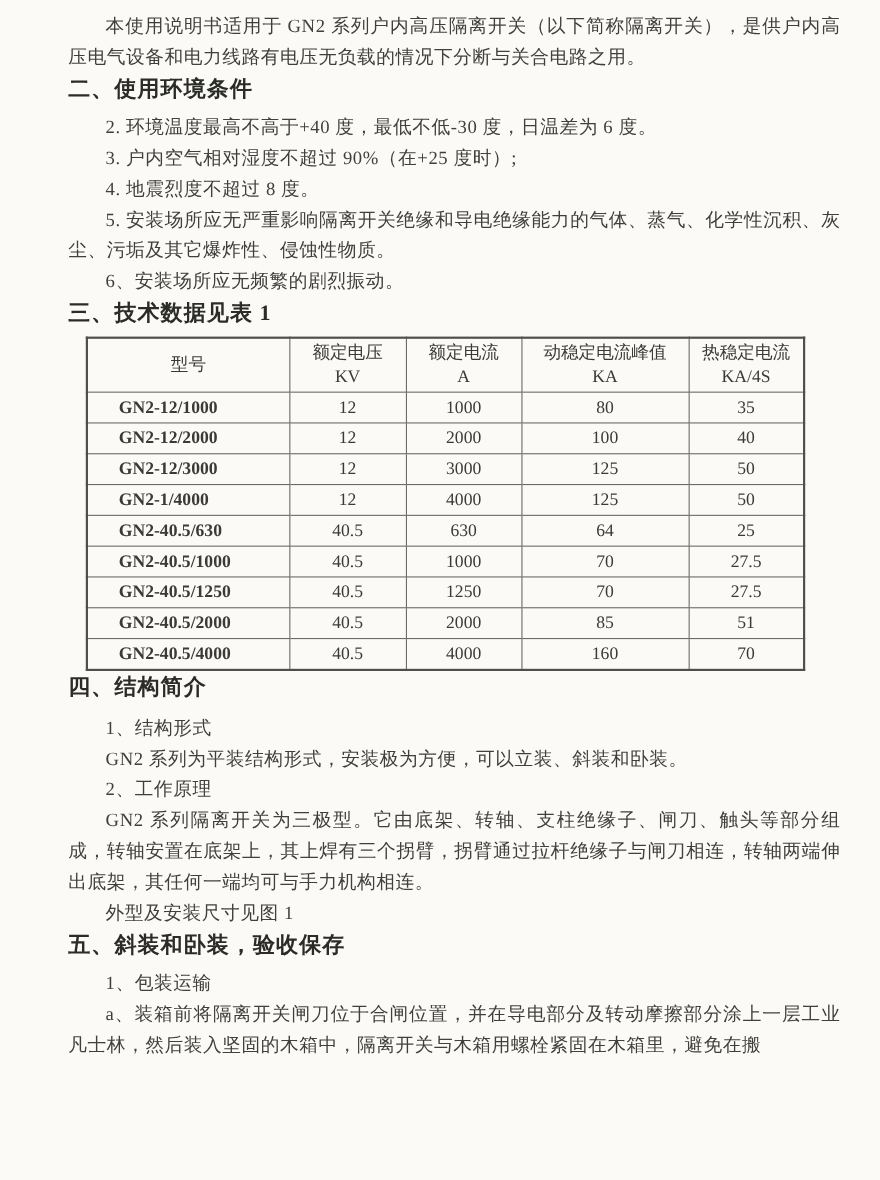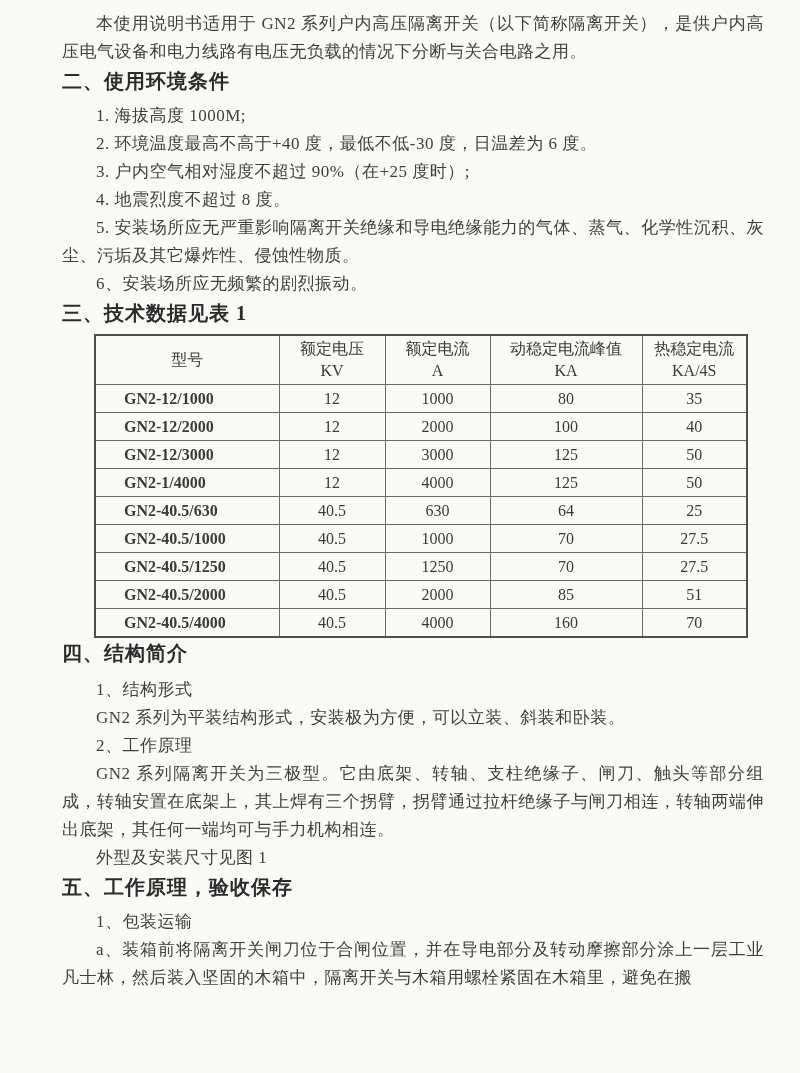--- a/index.html
+++ b/index.html
@@ -22,21 +22,21 @@
   }
   .mt6{margin-top:6px;} .mt8{margin-top:8px;} .mt14{margin-top:14px;} .mt16{margin-top:16px;}
   p.body{
     margin:0;font-size:17px;line-height:28px;
     text-align:justify;letter-spacing:.5px;color:#403f3d;
   }
   .ind{text-indent:2em;}
   
   table.spec{
     border-collapse:collapse;
-    margin:6px 0 0 32px;
+    margin:6px 0 0 16px;
     width:652px;
     table-layout:fixed;
     font-size:16px;color:#3a3a38;
   }
   table.spec{border:2px solid #4f4f4d;}
   table.spec th,table.spec td{
     border:1px solid #6b6b68;
     padding:0;height:27px;line-height:27px;
     text-align:center;font-weight:normal;
     overflow:hidden;white-space:nowrap;
@@ -87,21 +87,20 @@
 
 <div class="page">
 
   <section>
     <p class="body ind mt8">本使用说明书适用于 GN2 系列户内高压隔离开关（以下简称隔离开关），是供户内高压电气设备和电力线路有电压无负载的情况下分断与关合电路之用。</p>
   </section>
 
   <section>
     <h2 class="sec mt14">二、使用环境条件</h2>
     <div class="mt6">
-      <p class="body ind">1. 海拔高度 1000M;</p>
       <p class="body ind">2. 环境温度最高不高于+40 度，最低不低-30 度，日温差为 6 度。</p>
       <p class="body ind">3. 户内空气相对湿度不超过 90%（在+25 度时）;</p>
       <p class="body ind">4. 地震烈度不超过 8 度。</p>
       <p class="body ind">5. 安装场所应无严重影响隔离开关绝缘和导电绝缘能力的气体、蒸气、化学性沉积、灰尘、污垢及其它爆炸性、侵蚀性物质。</p>
       <p class="body ind">6、安装场所应无频繁的剧烈振动。</p>
     </div>
   </section>
 
   <section>
     <h2 class="sec mt6">三、技术数据见表 1</h2>
@@ -209,21 +208,21 @@
     <div class="mt8">
       <p class="body ind">1、结构形式</p>
       <p class="body ind">GN2 系列为平装结构形式，安装极为方便，可以立装、斜装和卧装。</p>
       <p class="body ind">2、工作原理</p>
       <p class="body ind">GN2 系列隔离开关为三极型。它由底架、转轴、支柱绝缘子、闸刀、触头等部分组成，转轴安置在底架上，其上焊有三个拐臂，拐臂通过拉杆绝缘子与闸刀相连，转轴两端伸出底架，其任何一端均可与手力机构相连。</p>
       <p class="body ind">外型及安装尺寸见图 1</p>
     </div>
   </section>
 
   <section>
-    <h2 class="sec mt6">五、工作原理，验收保存</h2>
+    <h2 class="sec mt6">五、斜装和卧装，验收保存</h2>
     <div class="mt6">
       <p class="body ind">1、包装运输</p>
       <p class="body ind">a、装箱前将隔离开关闸刀位于合闸位置，并在导电部分及转动摩擦部分涂上一层工业凡士林，然后装入坚固的木箱中，隔离开关与木箱用螺栓紧固在木箱里，避免在搬</p>
     </div>
   </section>
 
 
 </div>
 
 </body></html>

